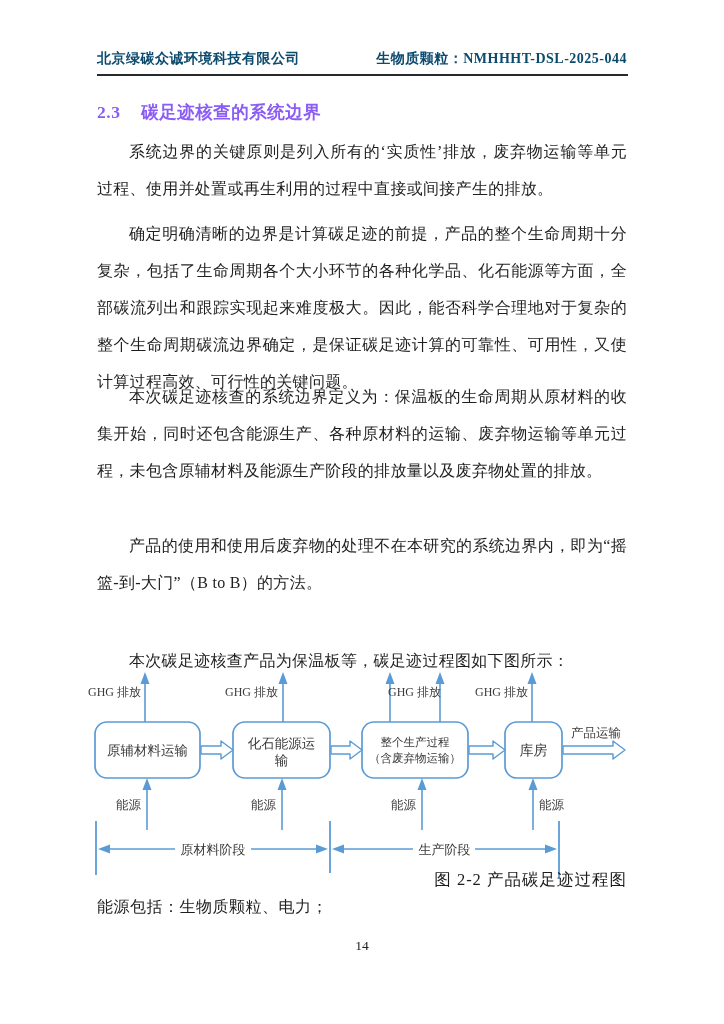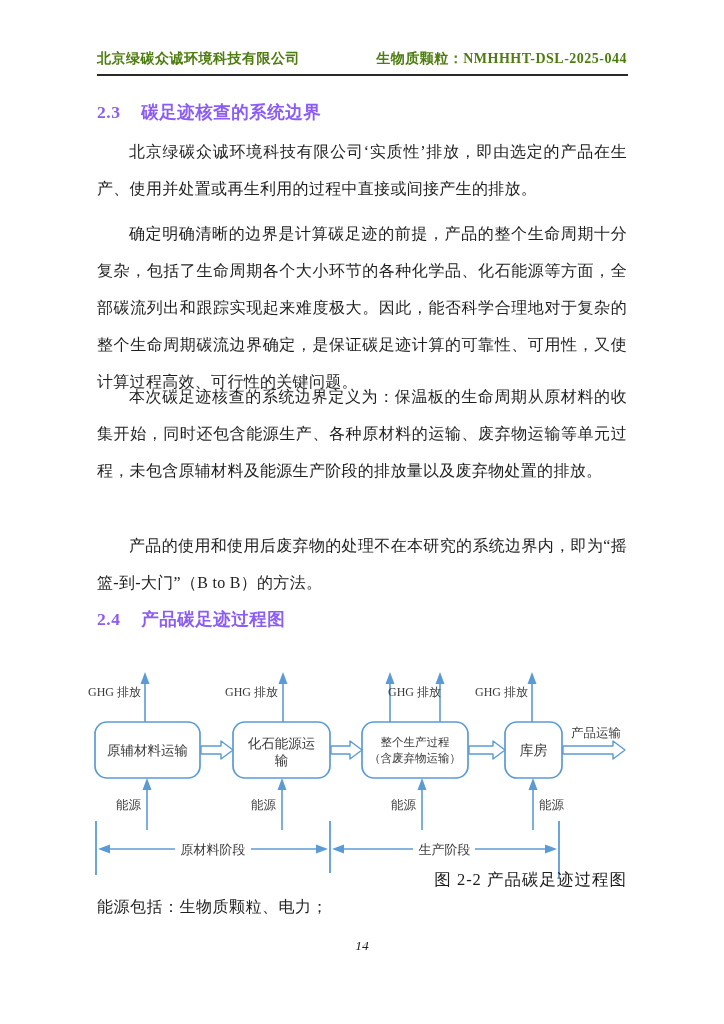--- a/index.html
+++ b/index.html
@@ -5,21 +5,21 @@
   html,body{margin:0;padding:0;background:#f2f2f2;}
   .page{
     position:relative;width:724px;height:1024px;margin:0 auto;
     background:#ffffff;overflow:hidden;
     font-family:"Liberation Serif","DejaVu Serif",serif;
     color:#1f1f1f;
   }
   .doc-header{
     position:absolute;left:97px;top:50px;width:530px;
     display:flex;justify-content:space-between;align-items:center;
-    font-size:14px;font-weight:600;letter-spacing:0.5px;color:#4d7c0f;
+    font-size:14px;font-weight:600;letter-spacing:0.5px;color:#0c4a6e;
   }
   .rule{
     position:absolute;left:97px;top:74px;width:531px;height:0;
     border-bottom:2px solid #2a2a2a;
   }
   .sec{
     position:absolute;left:97px;width:530px;margin:0;
     font-size:17.5px;font-weight:700;color:#8b5cf6;letter-spacing:0.5px;
   }
   .sec .sec-num{margin-right:16px;}
@@ -31,21 +31,21 @@
   .caption{
     position:absolute;left:97px;top:869px;width:530px;
     text-align:right;font-size:16.5px;color:#1c1c1c;letter-spacing:1px;
   }
   .note{
     position:absolute;left:97px;top:897px;width:530px;margin:0;
     font-size:16px;color:#1f1f1f;letter-spacing:0.5px;
   }
   .pageno{
     position:absolute;left:0;top:938px;width:724px;
-    text-align:center;font-size:13.5px;color:#222;font-style:italic;
+    text-align:center;font-size:13.5px;color:#222;
   }
   .diagram{position:absolute;left:75px;top:663px;width:580px;height:215px;}
   .diagram .ln{stroke:#5B9BD5;stroke-width:1.6;fill:none;}
   .diagram .ln2{stroke:#5B9BD5;stroke-width:1.8;fill:none;}
   .diagram .hd{fill:#5B9BD5;stroke:none;}
   .diagram .bx{fill:#ffffff;stroke:#5B9BD5;stroke-width:1.7;}
   .diagram .blk{fill:#ffffff;stroke:#5B9BD5;stroke-width:1.4;stroke-linejoin:round;}
   .diagram text{
     font-family:"Liberation Serif","DejaVu Serif",serif;
     fill:#3a3a3a;
@@ -66,30 +66,27 @@
     <span>北京绿碳众诚环境科技有限公司</span>
     <span><span>生物质颗粒：</span><span>NMHHHT-DSL-2025-044</span></span>
   </header>
   <div class="rule"></div>
 
   <h2 class="sec" style="top:100px">
     <span class="sec-num">2.3</span>
     <span class="sec-title">碳足迹核查的系统边界</span>
   </h2>
 
-  <p class="para" style="top:133px">北京绿碳众诚环境科技有限公司‘实质性’排放，即由选定的产品在生产、使用并处置或再生利用的过程中直接或间接产生的排放。</p>
+  <p class="para" style="top:133px">系统边界的关键原则是列入所有的‘实质性’排放，废弃物运输等单元过程、使用并处置或再生利用的过程中直接或间接产生的排放。</p>
   <p class="para" style="top:215px">确定明确清晰的边界是计算碳足迹的前提，产品的整个生命周期十分复杂，包括了生命周期各个大小环节的各种化学品、化石能源等方面，全部碳流列出和跟踪实现起来难度极大。因此，能否科学合理地对于复杂的整个生命周期碳流边界确定，是保证碳足迹计算的可靠性、可用性，又使计算过程高效、可行性的关键问题。</p>
   <p class="para" style="top:378px">本次碳足迹核查的系统边界定义为：保温板的生命周期从原材料的收集开始，同时还包含能源生产、各种原材料的运输、废弃物运输等单元过程，未包含原辅材料及能源生产阶段的排放量以及废弃物处置的排放。</p>
   <p class="para" style="top:527px">产品的使用和使用后废弃物的处理不在本研究的系统边界内，即为“摇篮-到-大门”（B to B）的方法。</p>
 
-  <h2 class="sec" style="top:607px">
-    <span class="sec-num">2.4</span>
-    <span class="sec-title">产品碳足迹过程图</span>
-  </h2>
 
+  <p class="para" style="top:642px">本次碳足迹核查产品为保温板等，碳足迹过程图如下图所示：</p>
 
   <svg class="diagram" viewBox="0 0 580 215">
 
     <g>
       <line class="ln" x1="70" y1="59" x2="70" y2="19"></line>
         <polygon class="hd" points="70,9 65.5,21 74.5,21"></polygon>
       <line class="ln" x1="208" y1="59" x2="208" y2="19"></line>
         <polygon class="hd" points="208,9 203.5,21 212.5,21"></polygon>
       <line class="ln" x1="315" y1="59" x2="315" y2="19"></line>
         <polygon class="hd" points="315,9 310.5,21 319.5,21"></polygon>

